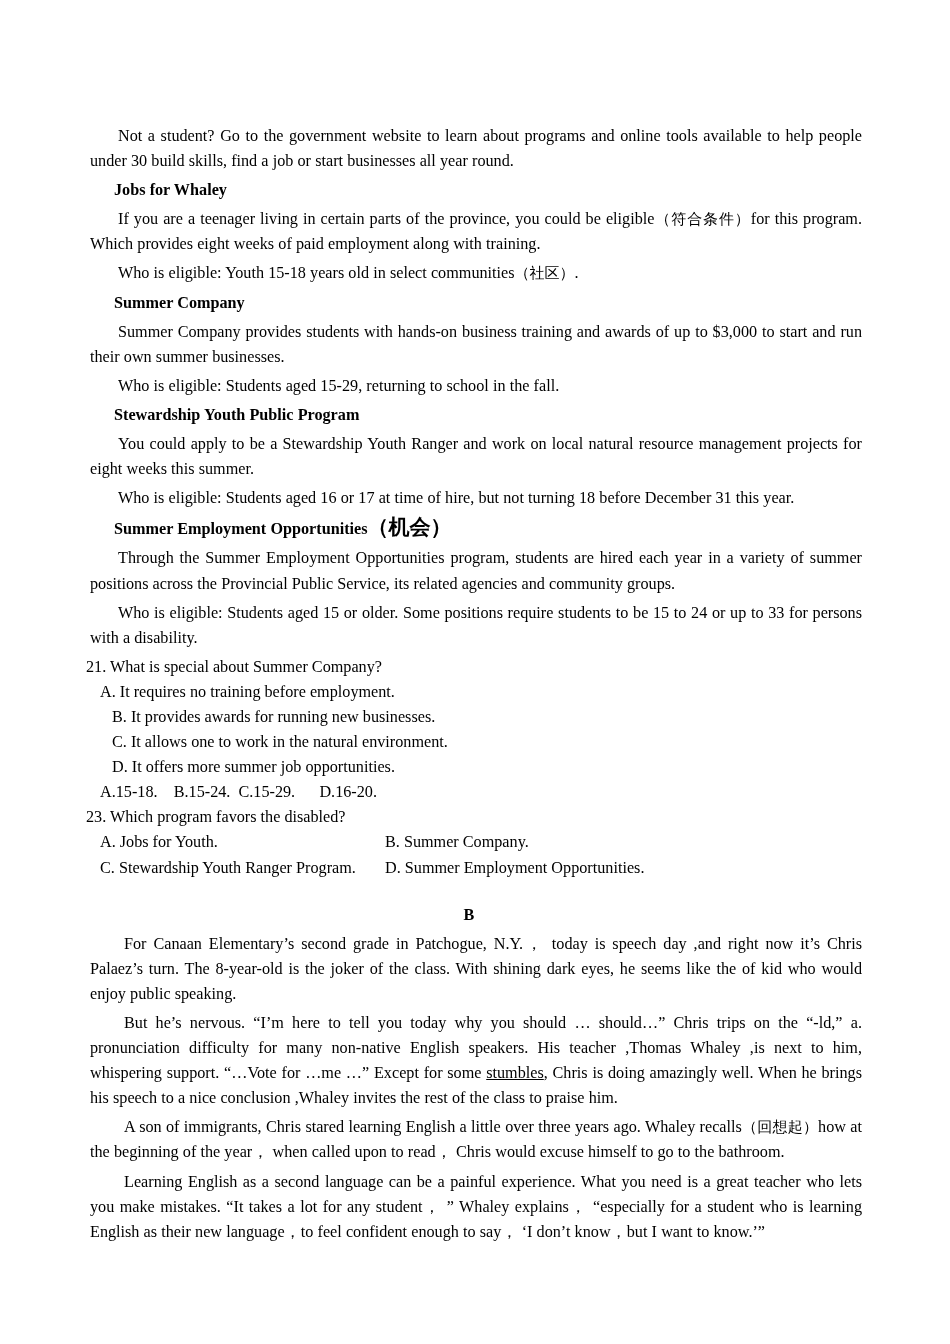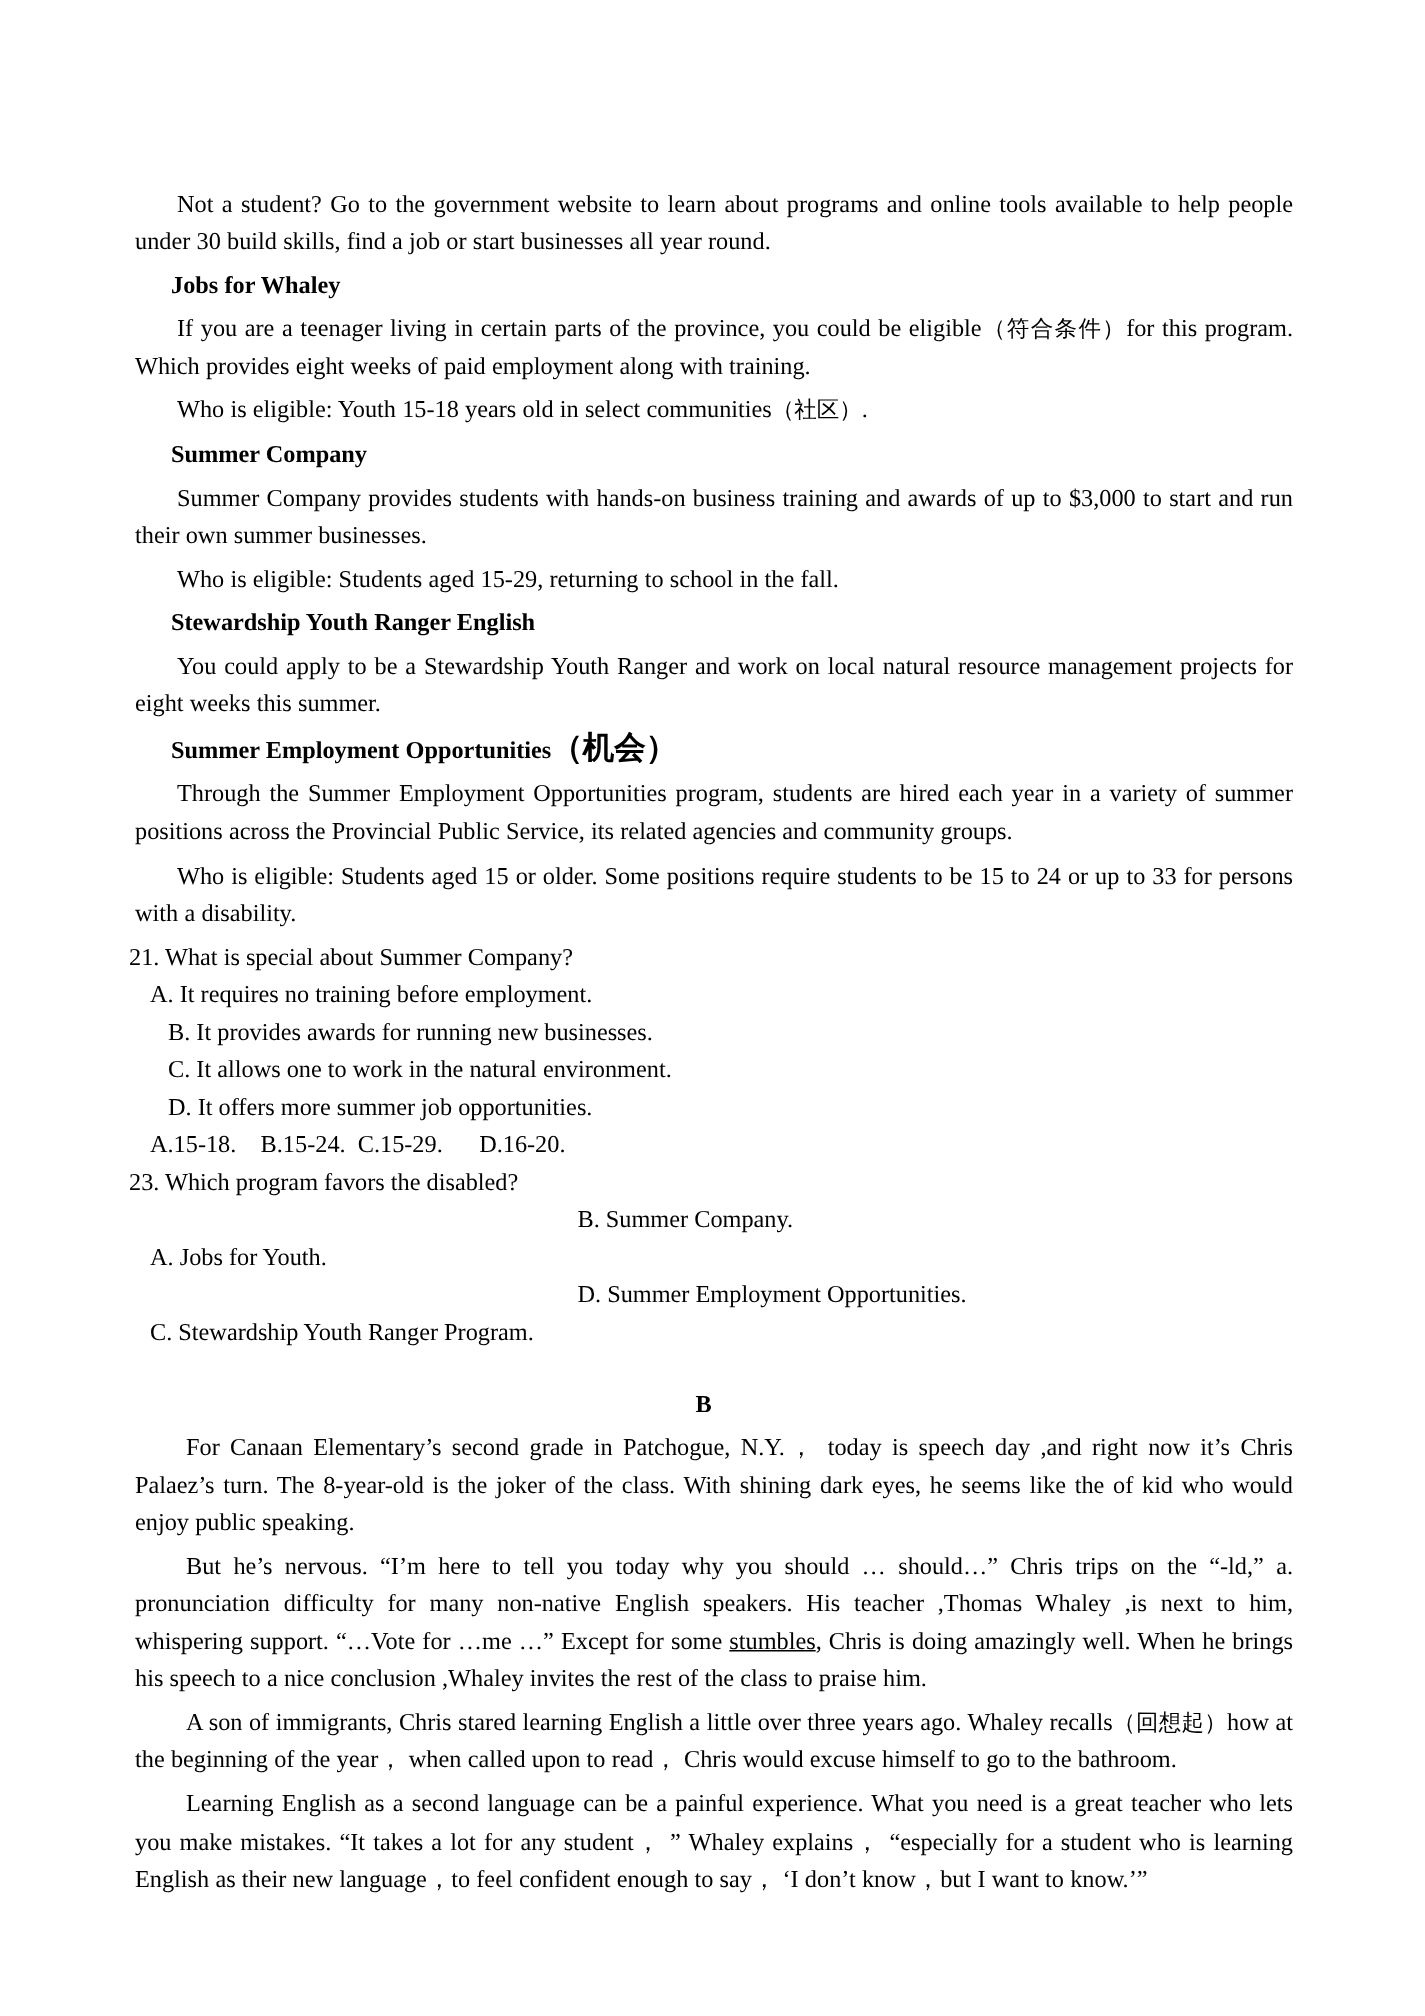--- a/index.html
+++ b/index.html
@@ -69,21 +69,21 @@
   .opt-indent { padding-left: 26px; }
   .opt-row { padding-left: 14px; }
 
   
   .opt-two-col {
     display: flex;
     font-size: 16.2px;
     line-height: 25.1px;
     padding-left: 14px;
   }
-  .opt-two-col .col-left { width: 285px; flex: 0 0 285px; white-space: pre; margin-top: 25px; }
+  .opt-two-col .col-left { width: 285px; flex: 0 0 285px; white-space: pre; }
   .opt-two-col .col-right { white-space: pre; }
 
   
   .section-letter {
     text-align: center;
     font-weight: bold;
     font-size: 16.2px;
     line-height: 25.1px;
     text-indent: 0;
     margin: 0;
@@ -103,22 +103,23 @@
     <p>Not a student? Go to the government website to learn about programs and online tools available to help people under 30 build skills, find a job or start businesses all year round.</p>
 
     <p class="subhead">Jobs for Whaley</p>
     <p><span>If you are a teenager living in certain parts of the province, you could be eligible</span><span class="cn">（符合条件）</span><span>for this program. Which provides eight weeks of paid employment along with training.</span></p>
     <p class="last-line-natural"><span>Who is eligible: Youth 15-18 years old in select communities</span><span class="cn">（社区）</span><span>.</span></p>
 
     <p class="subhead">Summer Company</p>
     <p>Summer Company provides students with hands-on business training and awards of up to $3,000 to start and run their own summer businesses.</p>
     <p class="last-line-natural">Who is eligible: Students aged 15-29, returning to school in the fall.</p>
 
-    <p class="subhead">Stewardship Youth Ranger English</p>
+    <p class="subhead">Stewardship Youth Public Program</p>
     <p>You could apply to be a Stewardship Youth Ranger and work on local natural resource management projects for eight weeks this summer.</p>
+    <p class="last-line-natural">Who is eligible: Students aged 16 or 17 at time of hire, but not turning 18 before December 31 this year.</p>
 
     <p class="subhead"><span>Summer Employment Opportunities</span><span class="cn-b">（机会）</span></p>
     <p>Through the Summer Employment Opportunities program, students are hired each year in a variety of summer positions across the Provincial Public Service, its related agencies and community groups.</p>
     <p class="last-line-natural">Who is eligible: Students aged 15 or older. Some positions require students to be 15 to 24 or up to 33 for persons with a disability.</p>
 
     <div>
       <div class="q-line q-stem">21. What is special about Summer Company?</div>
       <div class="q-line opt-a-tight">A. It requires no training before employment.</div>
       <div class="q-line opt-indent">B. It provides awards for running new businesses.</div>
       <div class="q-line opt-indent">C. It allows one to work in the natural environment.</div>

